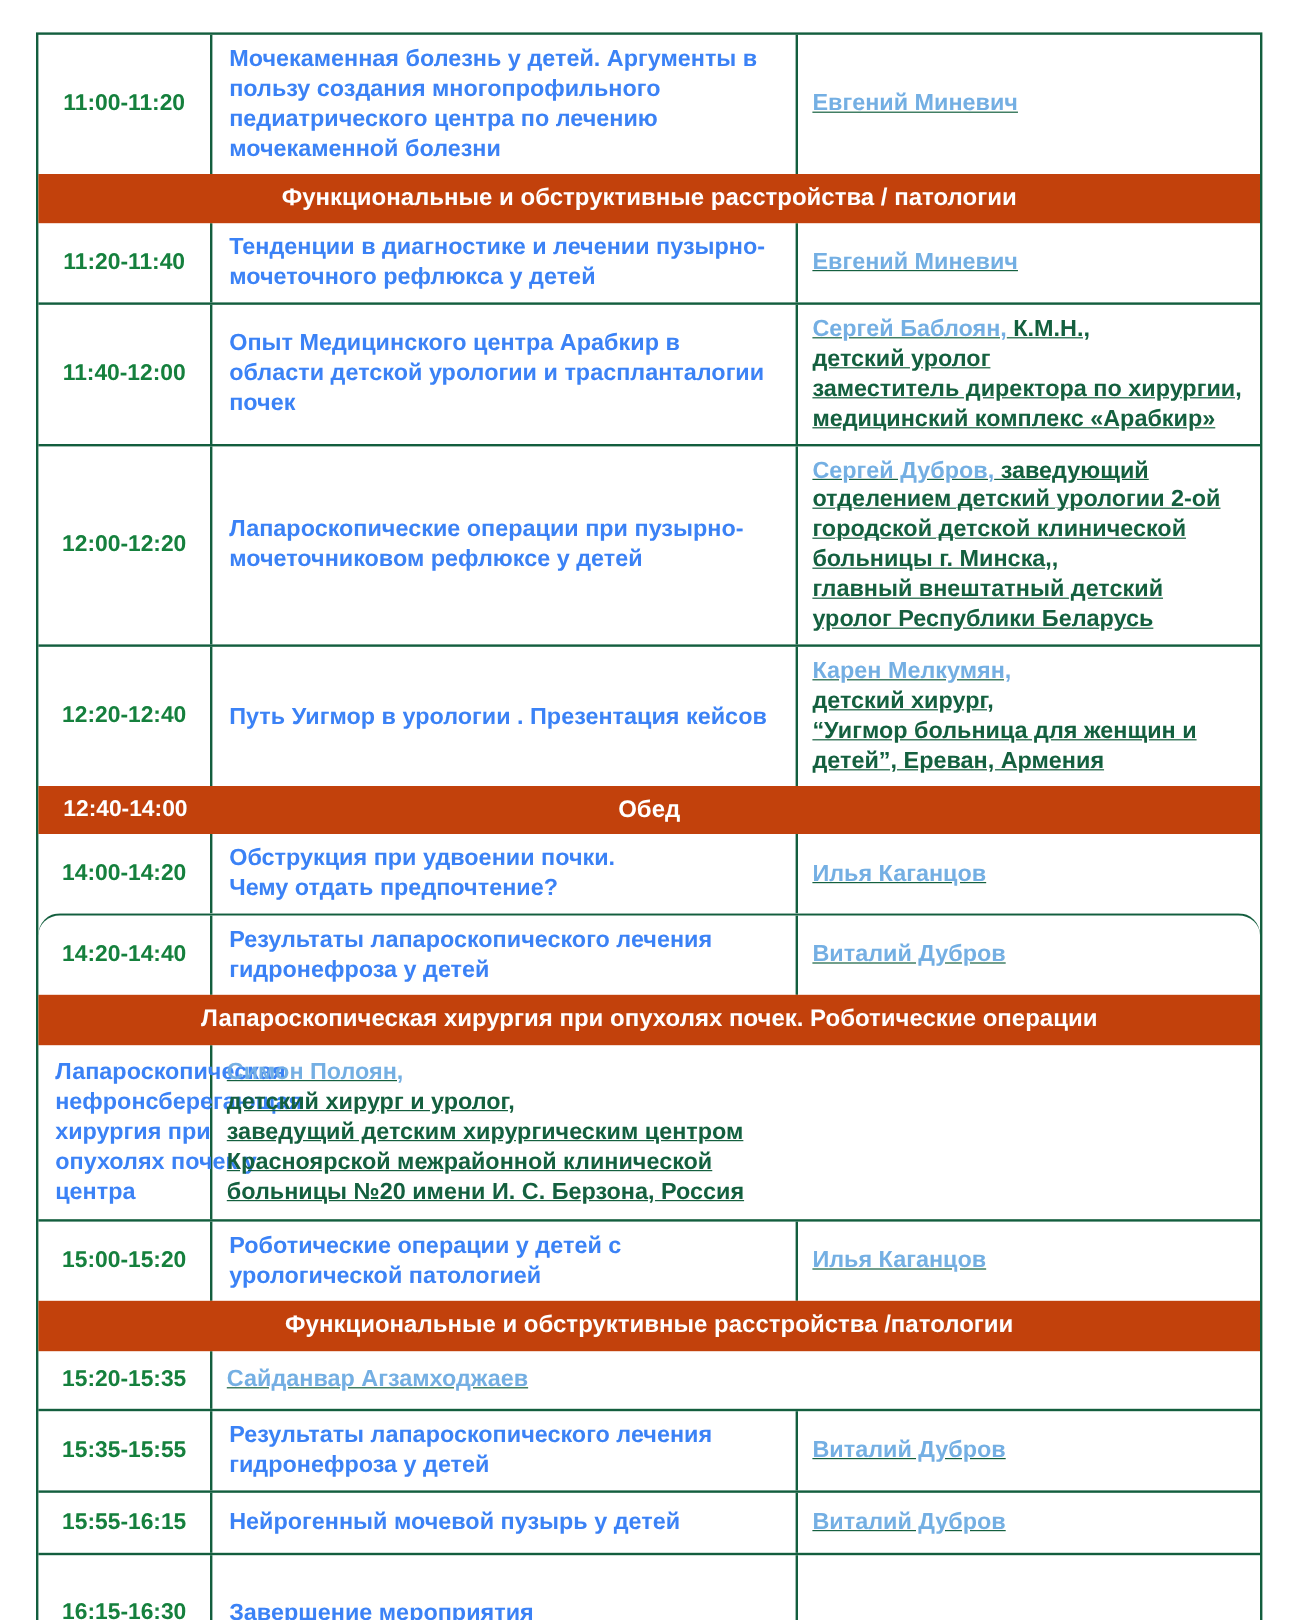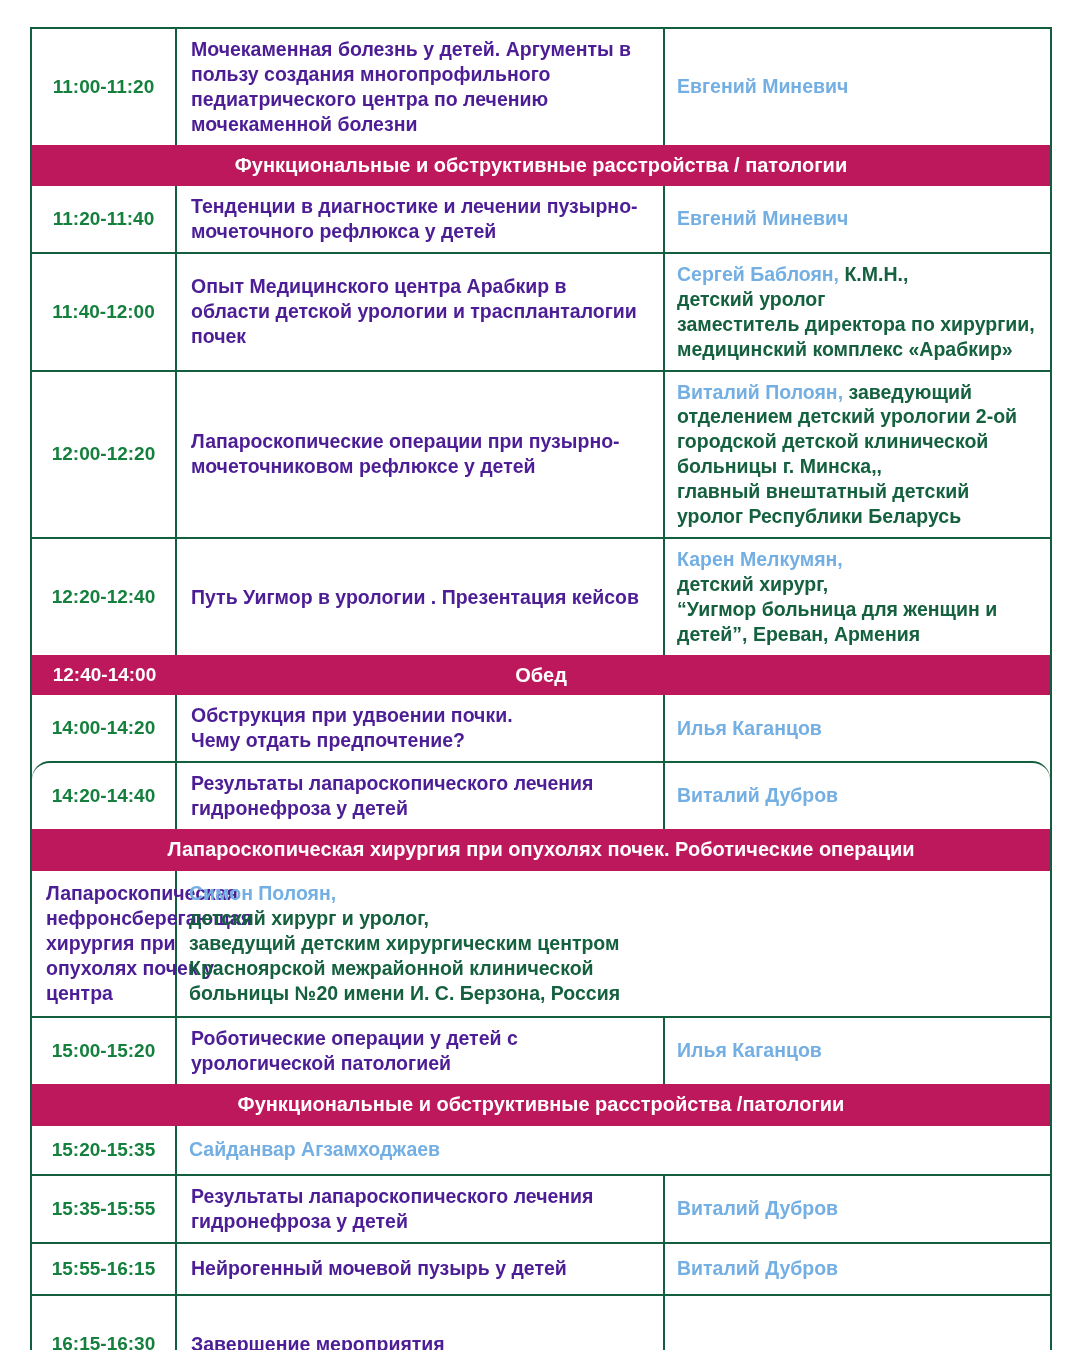--- a/index.html
+++ b/index.html
@@ -17,31 +17,31 @@
   .row.bt{border-top:2px solid #135E3E;}
   .cell{box-sizing:border-box;display:flex;align-items:center;}
   .time-cell{
     justify-content:center;text-align:center;
     border-right:2px solid #135E3E;
     color:#15803d;font-weight:bold;font-size:19px;
     padding:6px 4px;
   }
   .title-cell{
     border-right:2px solid #135E3E;
-    color:#4c1d95;font-weight:bold;font-size:19.5px;line-height:1.28;
+    color:#3b82f6;font-weight:bold;font-size:19.5px;line-height:1.28;
     padding:8px 14px;white-space:pre-line;
   }
   .speaker-cell{
     color:#14603F;font-weight:bold;font-size:19.5px;line-height:1.28;
     padding:8px 12px;
   }
-  .speaker-text{white-space:pre-line;}
+  .speaker-text{white-space:pre-line;text-decoration:underline;}
   .speaker-name{color:#74AFE3;}
   .band{
-    position:relative;background:#be185d;color:#ffffff;
+    position:relative;background:#c2410c;color:#ffffff;
     display:flex;align-items:center;justify-content:center;
     font-weight:bold;font-size:20px;box-sizing:border-box;
     text-align:center;padding:4px 8px;
   }
   .band .band-time{
     position:absolute;left:0;top:0;bottom:0;width:145px;
     display:flex;align-items:center;justify-content:center;
     font-size:19px;
   }
 </style>
@@ -73,21 +73,21 @@
         <div class="speaker-text"><span class="speaker-name">Сергей Баблоян,</span><span> К.М.Н.,
 детский уролог
 заместитель директора по хирургии,
 медицинский комплекс «Арабкир»</span></div>
       </div>
     </div>
     <div class="row bt" style="min-height: 148px;">
       <div class="cell time-cell">12:00-12:20</div>
       <div class="cell title-cell">Лапароскопические операции при пузырно-мочеточниковом рефлюксе у детей</div>
       <div class="cell speaker-cell">
-        <div class="speaker-text"><span class="speaker-name">Виталий Полоян,</span><span> заведующий отделением детский урологии 2-ой городской детской клинической больницы г. Минска,,
+        <div class="speaker-text"><span class="speaker-name">Сергей Дубров,</span><span> заведующий отделением детский урологии 2-ой городской детской клинической больницы г. Минска,,
 главный внештатный детский уролог Республики Беларусь</span></div>
       </div>
     </div>
     <div class="row bt" style="min-height: 97px;">
       <div class="cell time-cell">12:20-12:40</div>
       <div class="cell title-cell">Путь Уигмор в урологии . Презентация кейсов</div>
       <div class="cell speaker-cell">
         <div class="speaker-text"><span class="speaker-name">Карен Мелкумян,</span><span>
 детский хирург,
 “Уигмор больница для женщин и детей”, Ереван, Армения</span></div>

